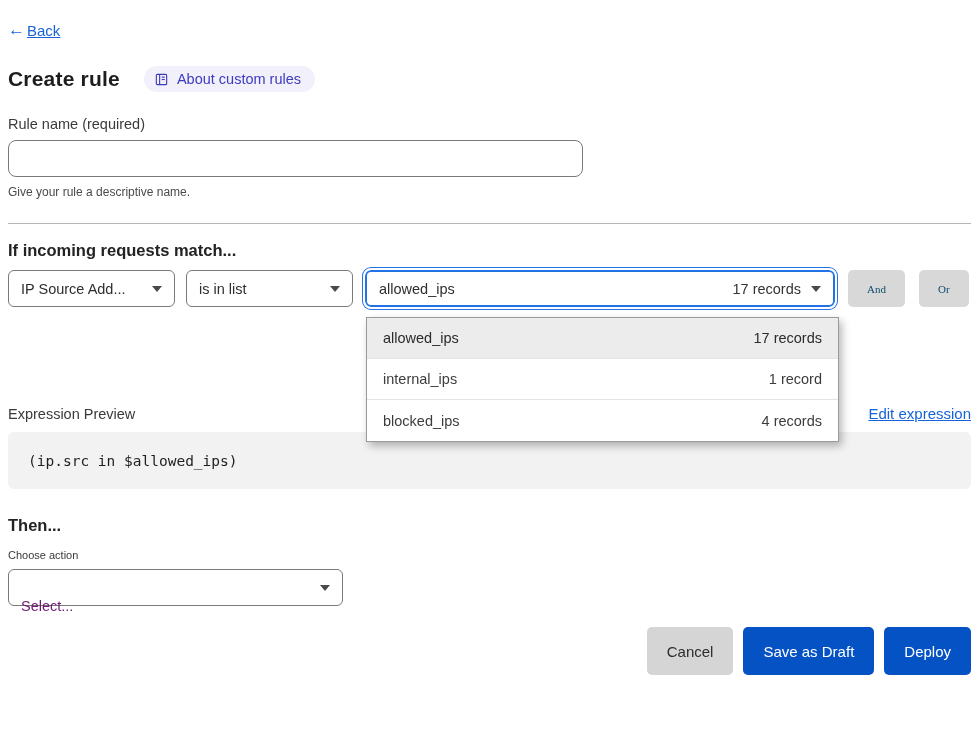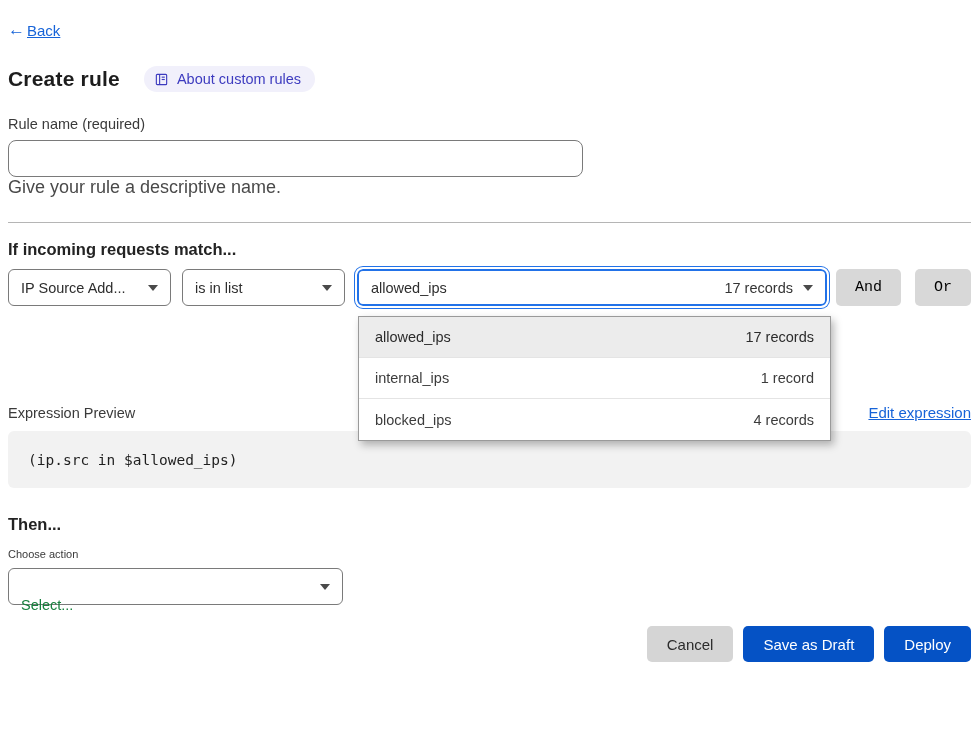--- a/index.html
+++ b/index.html
@@ -16,21 +16,21 @@
   .title-row { display: flex; align-items: center; gap: 24px; margin-top: 26px; }
   .page-title { font-size: 21px; font-weight: 700; color: #1d1d1d; letter-spacing: .2px; }
   .about-badge { display: inline-flex; align-items: center; gap: 8px; background: #f1f0fb; color: #3d3bbf;
     border-radius: 14px; padding: 5px 14px 5px 10px; font-size: 14.5px; cursor: pointer; text-decoration: none; }
   .book-icon { display: inline-flex; }
 
   
   .field-label { display: block; font-size: 14.5px; color: #3a3a3a; margin-top: 24px; }
   .rule-name-input { display: block; margin-top: 8px; width: 575px; height: 37px; border: 1px solid #7a7a7a;
     border-radius: 8px; font-size: 14.5px; padding: 0 12px; color: #2e2e2e; background: #fff; outline: none; }
-  .helper-text { margin-top: 0; font-size: 18px; color: #4a4a4a; }
+  .helper-text { margin-top: 8px; font-size: 12px; color: #4a4a4a; }
 
   .divider { border: none; border-top: 1px solid #b5b5b5; margin-top: 24px; }
 
   .section-heading { font-size: 16.5px; font-weight: 700; color: #232323; margin-top: 17px; }
 
   
   .labels-row { display: flex; margin-top: 21px; font-size: 14.5px; color: #3a3a3a; align-items: flex-end; }
   .labels-row .lab-field { width: 167px; margin-right: 11px; }
   .labels-row .lab-operator { width: 167px; margin-right: 10px; }
   .labels-row .lab-value { width: 478px; display: flex; justify-content: space-between; align-items: center; }
@@ -44,22 +44,22 @@
     border-radius: 6px; background: #fff; padding: 0 12px; font-size: 14.5px; color: #2e2e2e; cursor: pointer; }
   .caret { width: 0; height: 0; border-left: 5px solid transparent; border-right: 5px solid transparent;
     border-top: 6px solid #4a4a4a; margin-left: 10px; flex-shrink: 0; }
   .field-select { width: 167px; margin-right: 11px; }
   .operator-select { width: 167px; margin-right: 10px; }
   .value-wrap { position: relative; width: 478px; margin-right: 7px; }
   .value-select { width: 470px; margin: 2px; border: 2px solid #2272e8; border-radius: 6px;
     box-shadow: 0 0 0 2px #2272e8; outline: 2px solid #fff; outline-offset: -0px; position: relative; }
   .value-select { box-shadow: 0 0 0 1px #fff, 0 0 0 3px #2272e8; }
   .value-select .records-count { margin-left: auto; color: #343434; }
-  .andor-btn { height: 37px; border: none; border-radius: 5px; background: #d8d8d8; color: #000000;
-    font-size: 15px; font-family: Liberation Mono, monospace; padding: 0 19px; cursor: pointer; }
+  .andor-btn { height: 37px; border: none; border-radius: 5px; background: #d8d8d8; color: #0c4a6e;
+    font-size: 11px; font-family: Liberation Serif, serif; padding: 0 19px; cursor: pointer; }
   .andor-btn + .andor-btn { margin-left: 14px; }
 
   
   .dropdown-panel { position: absolute; top: 49px; left: 3px; width: 473px; background: #fff;
     border: 1px solid #9a9a9a; box-shadow: 3px 4px 8px rgba(0,0,0,.28); z-index: 10; }
   .dropdown-row { display: flex; align-items: center; justify-content: space-between; height: 41px;
     padding: 0 16px; font-size: 14.5px; color: #3c3c3c; cursor: pointer; border-bottom: 1px solid #e4e4e4; }
   .dropdown-row:last-child { border-bottom: none; }
   .dropdown-row.highlighted { background: #ececec; color: #2b2b2b; }
   .dropdown-row .row-left { display: flex; align-items: center; gap: 10px; }
@@ -72,25 +72,25 @@
   .expr-label { font-size: 14.5px; color: #3a3a3a; }
   .edit-expression { color: #1663d8; font-size: 15px; text-decoration: underline; cursor: pointer; }
   .code-block { margin-top: 10px; height: 57px; background: #f2f2f2; border-radius: 6px;
     display: flex; align-items: center; padding: 0 20px; }
   .code-block code { font-family: "DejaVu Sans Mono", "Liberation Mono", monospace; font-size: 14.5px; color: #1f1f1f; }
 
   
   .then-heading { font-size: 16.5px; font-weight: 700; color: #232323; margin-top: 27px; }
   .action-label { display: block; font-size: 11px; color: #3a3a3a; margin-top: 14px; }
   .action-select { width: 335px; margin-top: 8px; }
-  .action-select .placeholder { color: #15803d; margin-top: 36px; }
+  .action-select .placeholder { color: #701a75; margin-top: 36px; }
 
   
   .footer-actions { display: flex; justify-content: flex-end; align-items: center; margin-top: 21px; gap: 10px; }
-  .btn { height: 36px; border: none; border-radius: 5px; font-size: 15px; font-family: inherit; padding: 0 20px; cursor: pointer; }
+  .btn { height: 48px; border: none; border-radius: 5px; font-size: 15px; font-family: inherit; padding: 0 20px; cursor: pointer; }
   .btn-gray { background: #d5d5d5; color: #2c2c2c; }
   .btn-blue { background: #0552c5; color: #ffffff; }
 </style>
 </head>
 <body>
 
 <div class="page">
 
   <a class="back-link">
     <span class="arrow">←</span>

